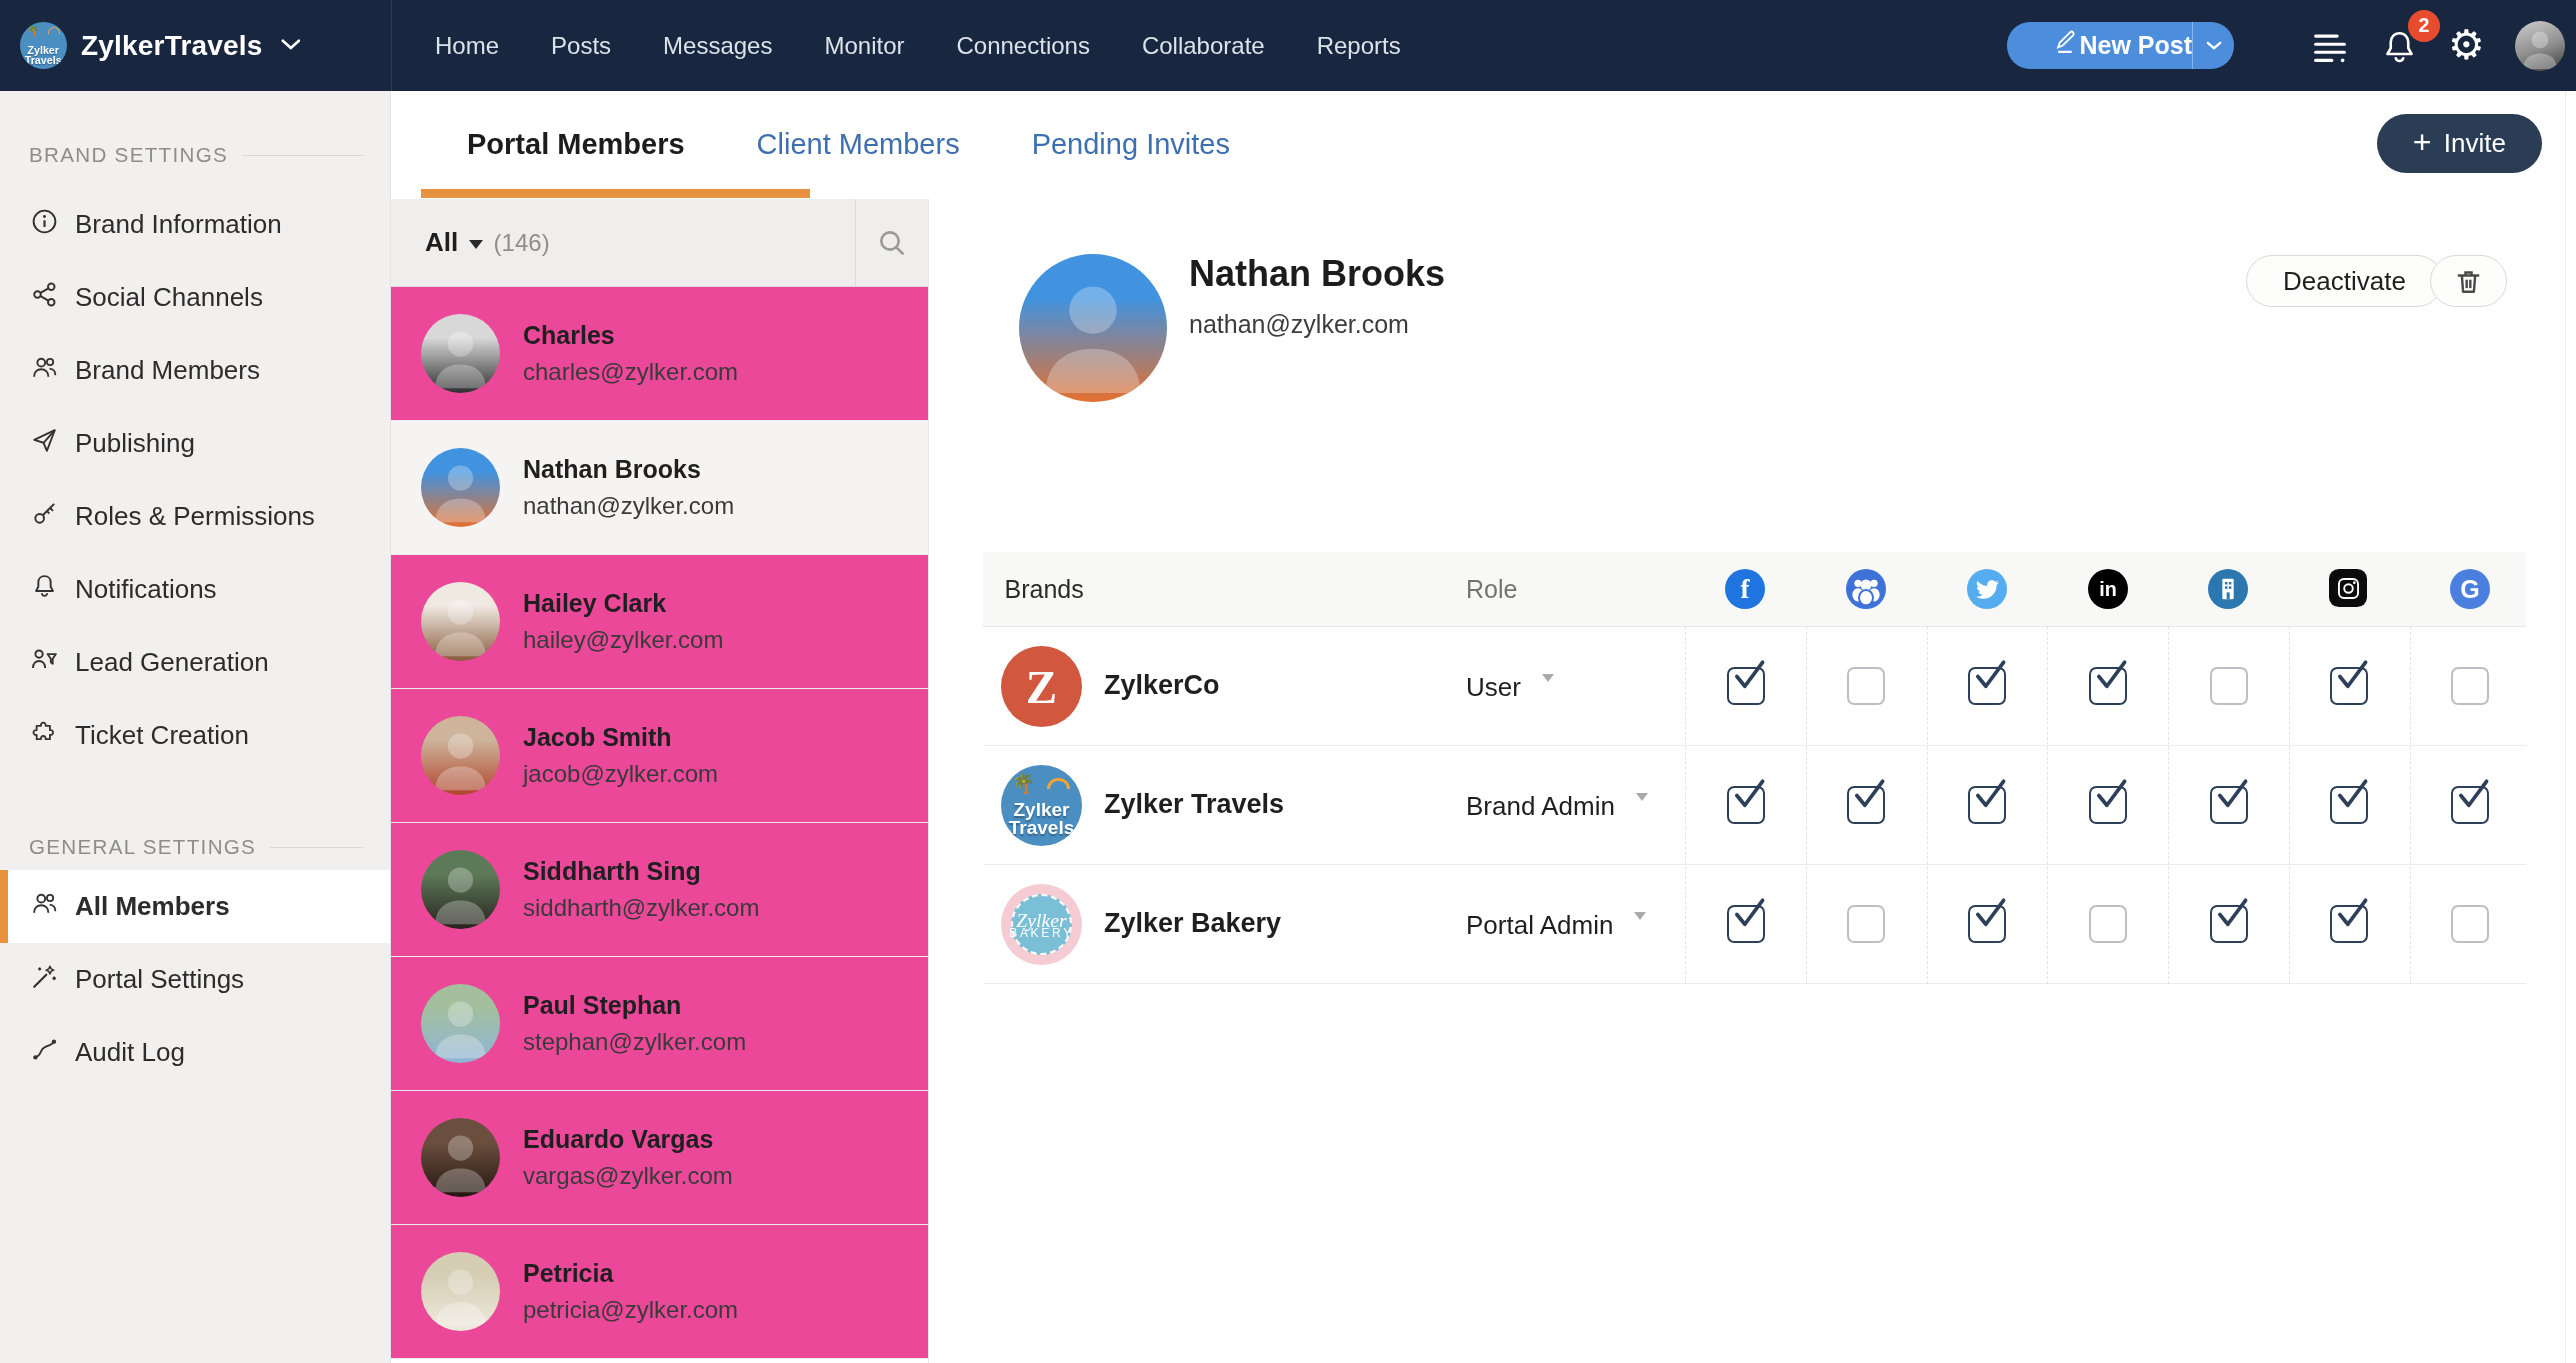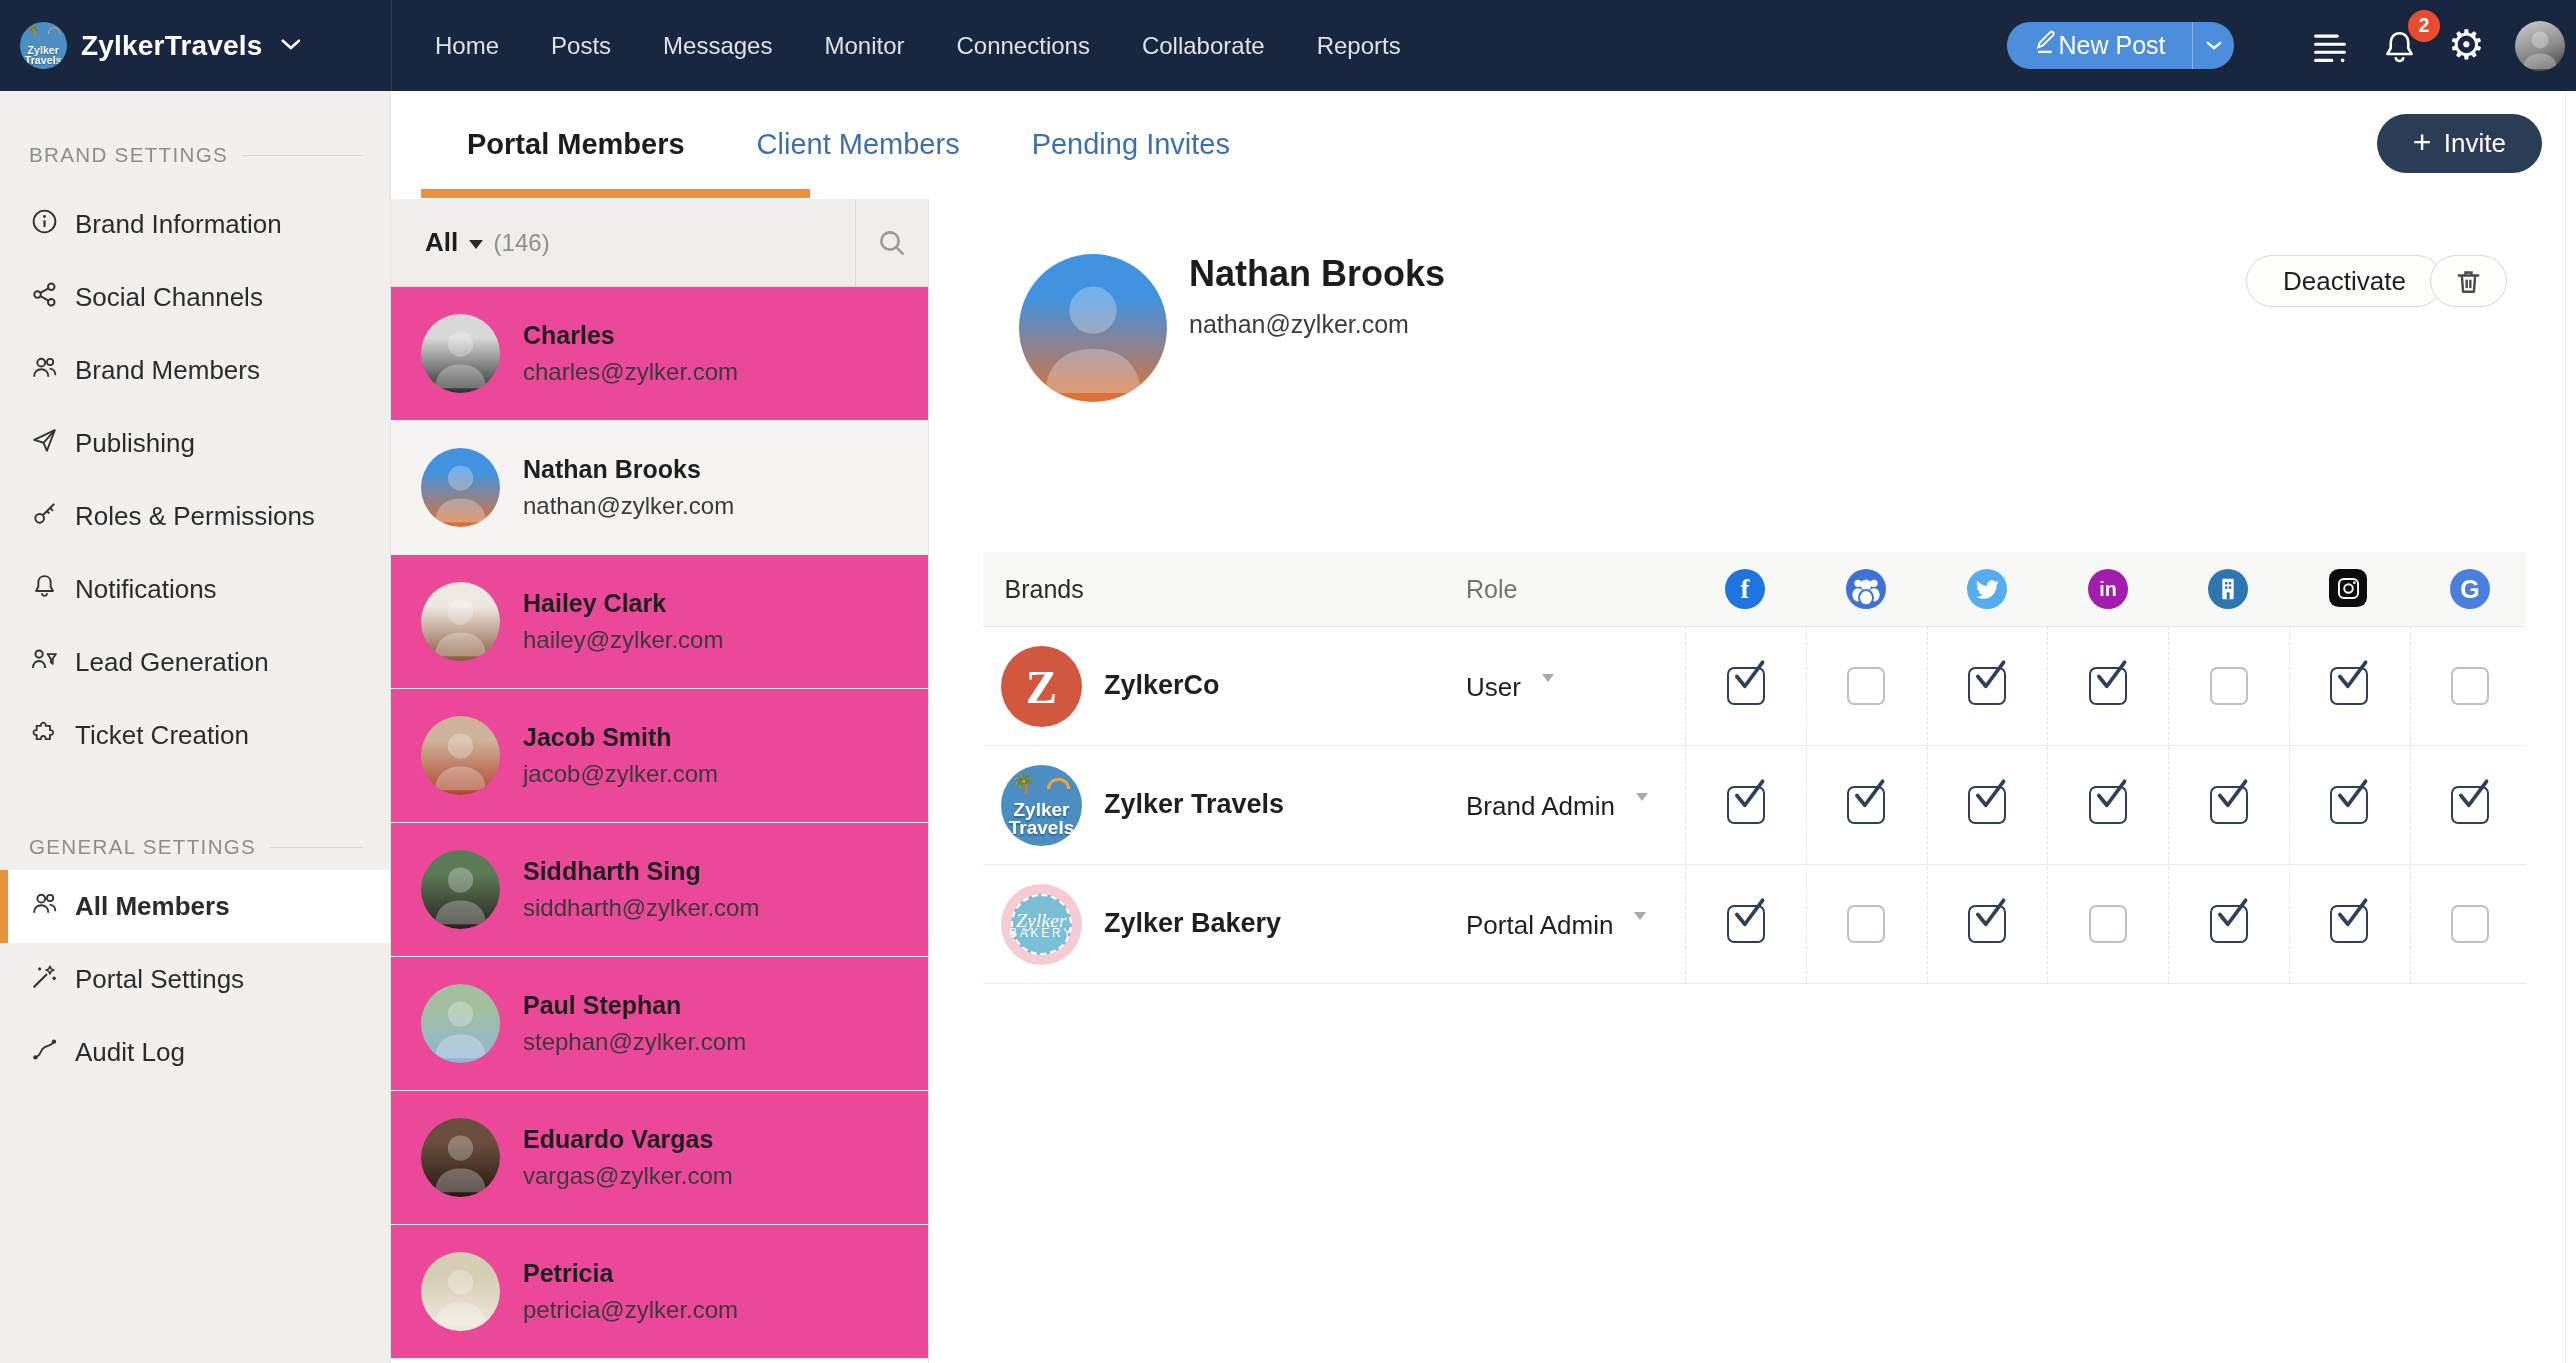--- a/index.html
+++ b/index.html
@@ -14,21 +14,21 @@
   .logo-travels .sun{position:absolute;top:5.4px;right:6.3px;width:12.5px;height:6.3px;border-radius:12.5px 12.5px 0 0;
       border:1.8px solid #f2a33c;border-bottom:none;box-sizing:border-box;}
   .logo-travels .palm{position:absolute;top:3.6px;left:7.2px;width:9px;height:10.7px;color:#fff;font-size:9.8px;line-height:10.7px;}
   .brand-name{color:#fff;font-size:28px;font-weight:bold;letter-spacing:0.2px;}
   .chev{margin-left:3.6px;}
   .navdiv{position:absolute;left:391px;top:0;width:0.9px;height:91px;background:rgba(255,255,255,.10);}
   .nav-items{position:absolute;left:435px;top:0;height:91px;display:flex;align-items:center;gap:52px;}
   .nav-item{color:#dce2e9;font-size:24px;cursor:pointer;}
   .newpost{position:absolute;left:2007px;top:22.4px;height:47px;width:227px;border-radius:23px;background:#4c8edb;
       display:flex;color:#fff;overflow:hidden;box-sizing:border-box;}
-  .np-main{flex:1;display:flex;align-items:center;justify-content:center;gap:0;font-size:25px;font-weight:normal;cursor:pointer;}
+  .np-main{flex:1;display:flex;align-items:center;justify-content:flex-end;gap:0;font-size:25px;font-weight:bold;cursor:pointer;}
   .np-caret{width:41px;display:flex;align-items:center;justify-content:center;border-left:0.9px solid rgba(255,255,255,.35);cursor:pointer;}
   .tn-icon{position:absolute;display:flex;align-items:center;justify-content:center;cursor:pointer;}
   .badge{position:absolute;left:2408px;top:9.8px;width:32px;height:32px;border-radius:50%;background:#e84c2f;color:#fff;
       font-size:19.7px;font-weight:bold;display:flex;align-items:center;justify-content:center;z-index:4;}
   .tn-avatar{position:absolute;left:2515px;top:20.6px;width:50px;height:50px;border-radius:50%;cursor:pointer;
       background:linear-gradient(160deg,#cfcfcf 0%,#8d8d8d 55%,#3c3c3c 100%);overflow:hidden;}
   .gear-glyph{font-family:"DejaVu Sans",sans-serif;font-size:41px;color:#fff;line-height:1;}
   
   .tabbar{position:absolute;left:391px;top:91px;right:0;height:107px;background:#fff;z-index:20;}
   .tabs{display:flex;align-items:center;height:100%;padding-left:76px;gap:72px;}
@@ -459,21 +459,21 @@
               </svg></div>
           </div>
           <div class="net-icon" style="left: 984px;">
             <div style="width:40px;height:40px;border-radius:50%;background:#55acee;display:flex;align-items:center;justify-content:center;">
               <svg width="23" height="23" viewBox="0 0 24 24">
                 <path fill="#fff" d="M23.95 4.57a10 10 0 0 1-2.82.77 4.96 4.96 0 0 0 2.16-2.72c-.95.56-2 .96-3.13 1.18a4.92 4.92 0 0 0-8.38 4.48A13.97 13.97 0 0 1 1.64 3.16a4.92 4.92 0 0 0 1.52 6.57 4.9 4.9 0 0 1-2.23-.61v.06a4.92 4.92 0 0 0 3.95 4.83 4.96 4.96 0 0 1-2.21.08 4.93 4.93 0 0 0 4.6 3.42A9.87 9.87 0 0 1 0 19.54a13.94 13.94 0 0 0 7.55 2.21c9.06 0 14-7.5 14-14 0-.21 0-.42-.01-.63a10 10 0 0 0 2.41-2.55z"></path>
               </svg>
             </div>
           </div>
           <div class="net-icon" style="left: 1105px;">
-            <div style="width:40px;height:40px;border-radius:50%;background:#a21caf;display:flex;align-items:center;justify-content:center;color:#fff;font-size:19.7px;font-weight:bold;">in</div>
+            <div style="width:40px;height:40px;border-radius:50%;background:#000000;display:flex;align-items:center;justify-content:center;color:#fff;font-size:19.7px;font-weight:bold;">in</div>
           </div>
           <div class="net-icon" style="left: 1225px;">
             <div style="width:40px;height:40px;border-radius:50%;background:#2d77b0;display:flex;align-items:center;justify-content:center;">
               <svg width="40" height="40" viewBox="0 0 24 24">
                 <rect x="8.6" y="5.8" width="6.8" height="12.4" rx="0.8" fill="#fff"></rect>
                 <rect x="10.2" y="7.8" width="1.5" height="1.5" fill="#2d77b0"></rect>
                 <rect x="12.5" y="7.8" width="1.5" height="1.5" fill="#2d77b0"></rect>
                 <rect x="10.2" y="10.4" width="1.5" height="1.5" fill="#2d77b0"></rect>
                 <rect x="12.5" y="10.4" width="1.5" height="1.5" fill="#2d77b0"></rect>
                 <rect x="11.2" y="14" width="1.8" height="4.2" fill="#2d77b0"></rect>

